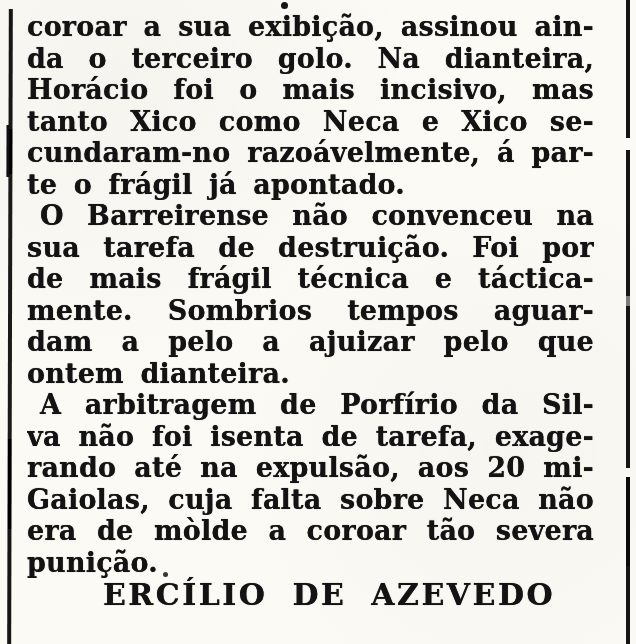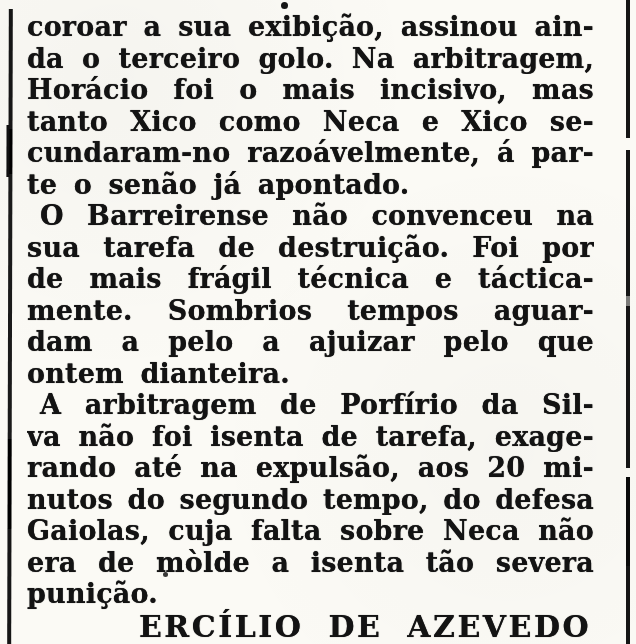--- a/index.html
+++ b/index.html
@@ -77,21 +77,21 @@
     overflow: hidden;
   }
   .para-start {
     text-indent: 13px;
   }
   .para-end {
     text-align-last: left;
     word-spacing: 7px;
   }
   .byline {
-    margin-left: 112px;
+    margin-left: 76px;
     margin-top: 1px;
     font-size: 30px;
     line-height: 32px;
     letter-spacing: 2.5px;
     word-spacing: 12px;
     white-space: nowrap;
   }
   .speck {
     position: absolute;
     background: #151515;
@@ -104,33 +104,32 @@
 <body>
 
 <div class="clipping">
   <div class="rule-left"></div>
   <div class="rule-right"></div>
   <div class="speck speck-top"></div>
   <div class="speck speck-mid"></div>
 
   <div class="text-col">
     <div class="line">coroar a sua exibição, assinou ain-</div>
-    <div class="line">da o terceiro golo. Na arbitragem,</div>
+    <div class="line">da o terceiro golo. Na dianteira,</div>
     <div class="line">Horácio foi o mais incisivo, mas</div>
     <div class="line">tanto Xico como Neca e Xico se-</div>
     <div class="line">cundaram-no razoávelmente, á par-</div>
-    <div class="line para-end">te o senão já apontado.</div>
+    <div class="line para-end">te o frágil já apontado.</div>
     <div class="line para-start">O Barreirense não convenceu na</div>
     <div class="line">sua tarefa de destruição. Foi por</div>
     <div class="line">de mais frágil técnica e táctica-</div>
     <div class="line">mente. Sombrios tempos aguar-</div>
     <div class="line">dam a pelo a ajuizar pelo que</div>
     <div class="line para-end">ontem dianteira.</div>
     <div class="line para-start">A arbitragem de Porfírio da Sil-</div>
     <div class="line">va não foi isenta de tarefa, exage-</div>
     <div class="line">rando até na expulsão, aos 20 mi-</div>
-    <div class="line">nutos do segundo tempo, do defesa</div>
     <div class="line">Gaiolas, cuja falta sobre Neca não</div>
-    <div class="line">era de mòlde a isenta tão severa</div>
+    <div class="line">era de mòlde a coroar tão severa</div>
     <div class="line para-end">punição.</div>
     <div class="byline">ERCÍLIO DE AZEVEDO</div>
   </div>
 </div>
 
 </body></html>

